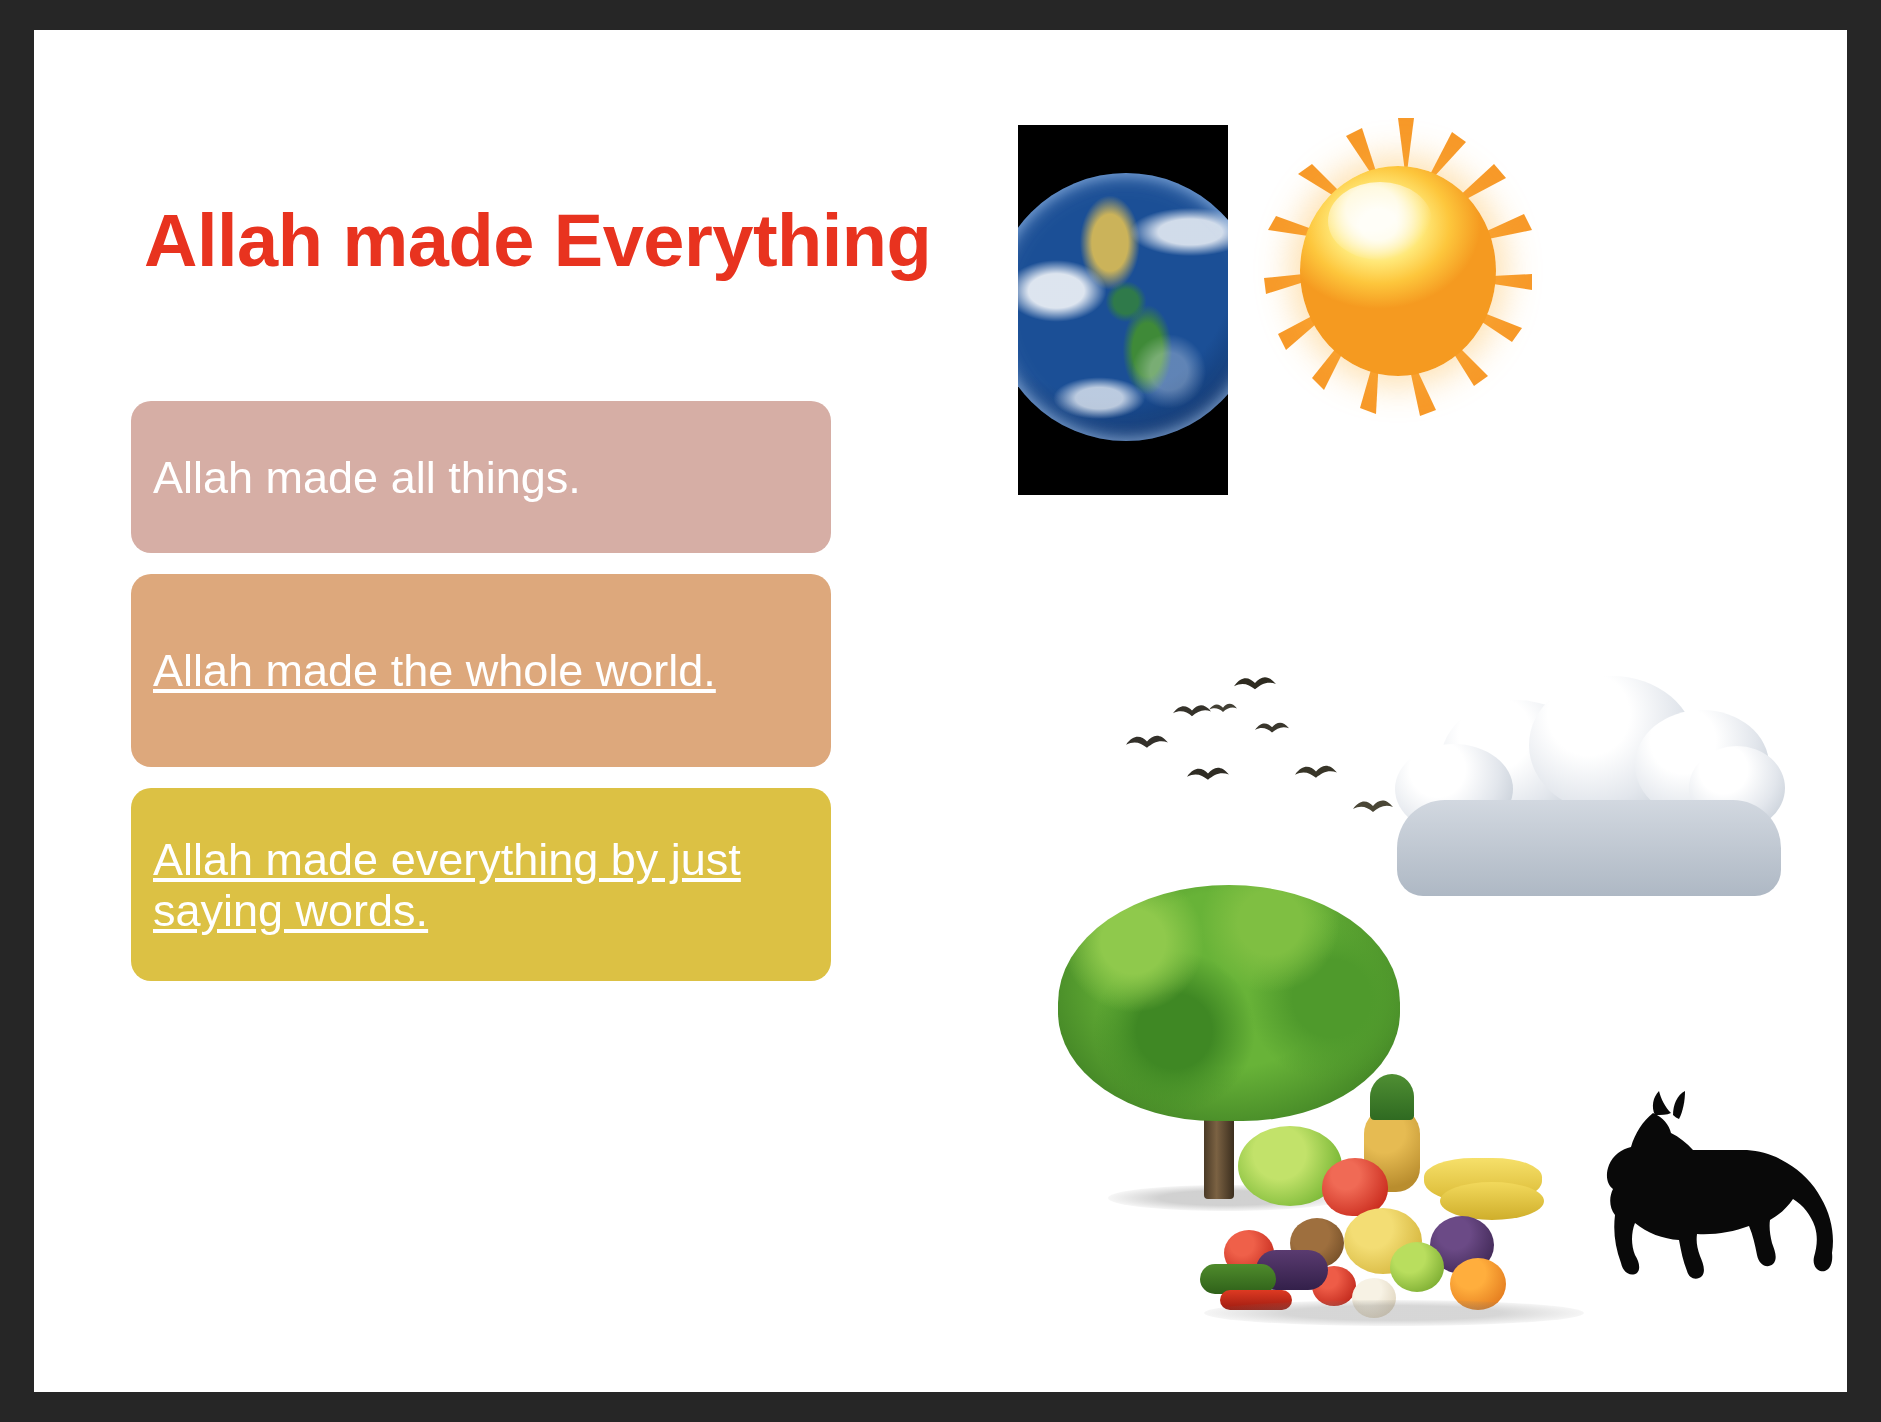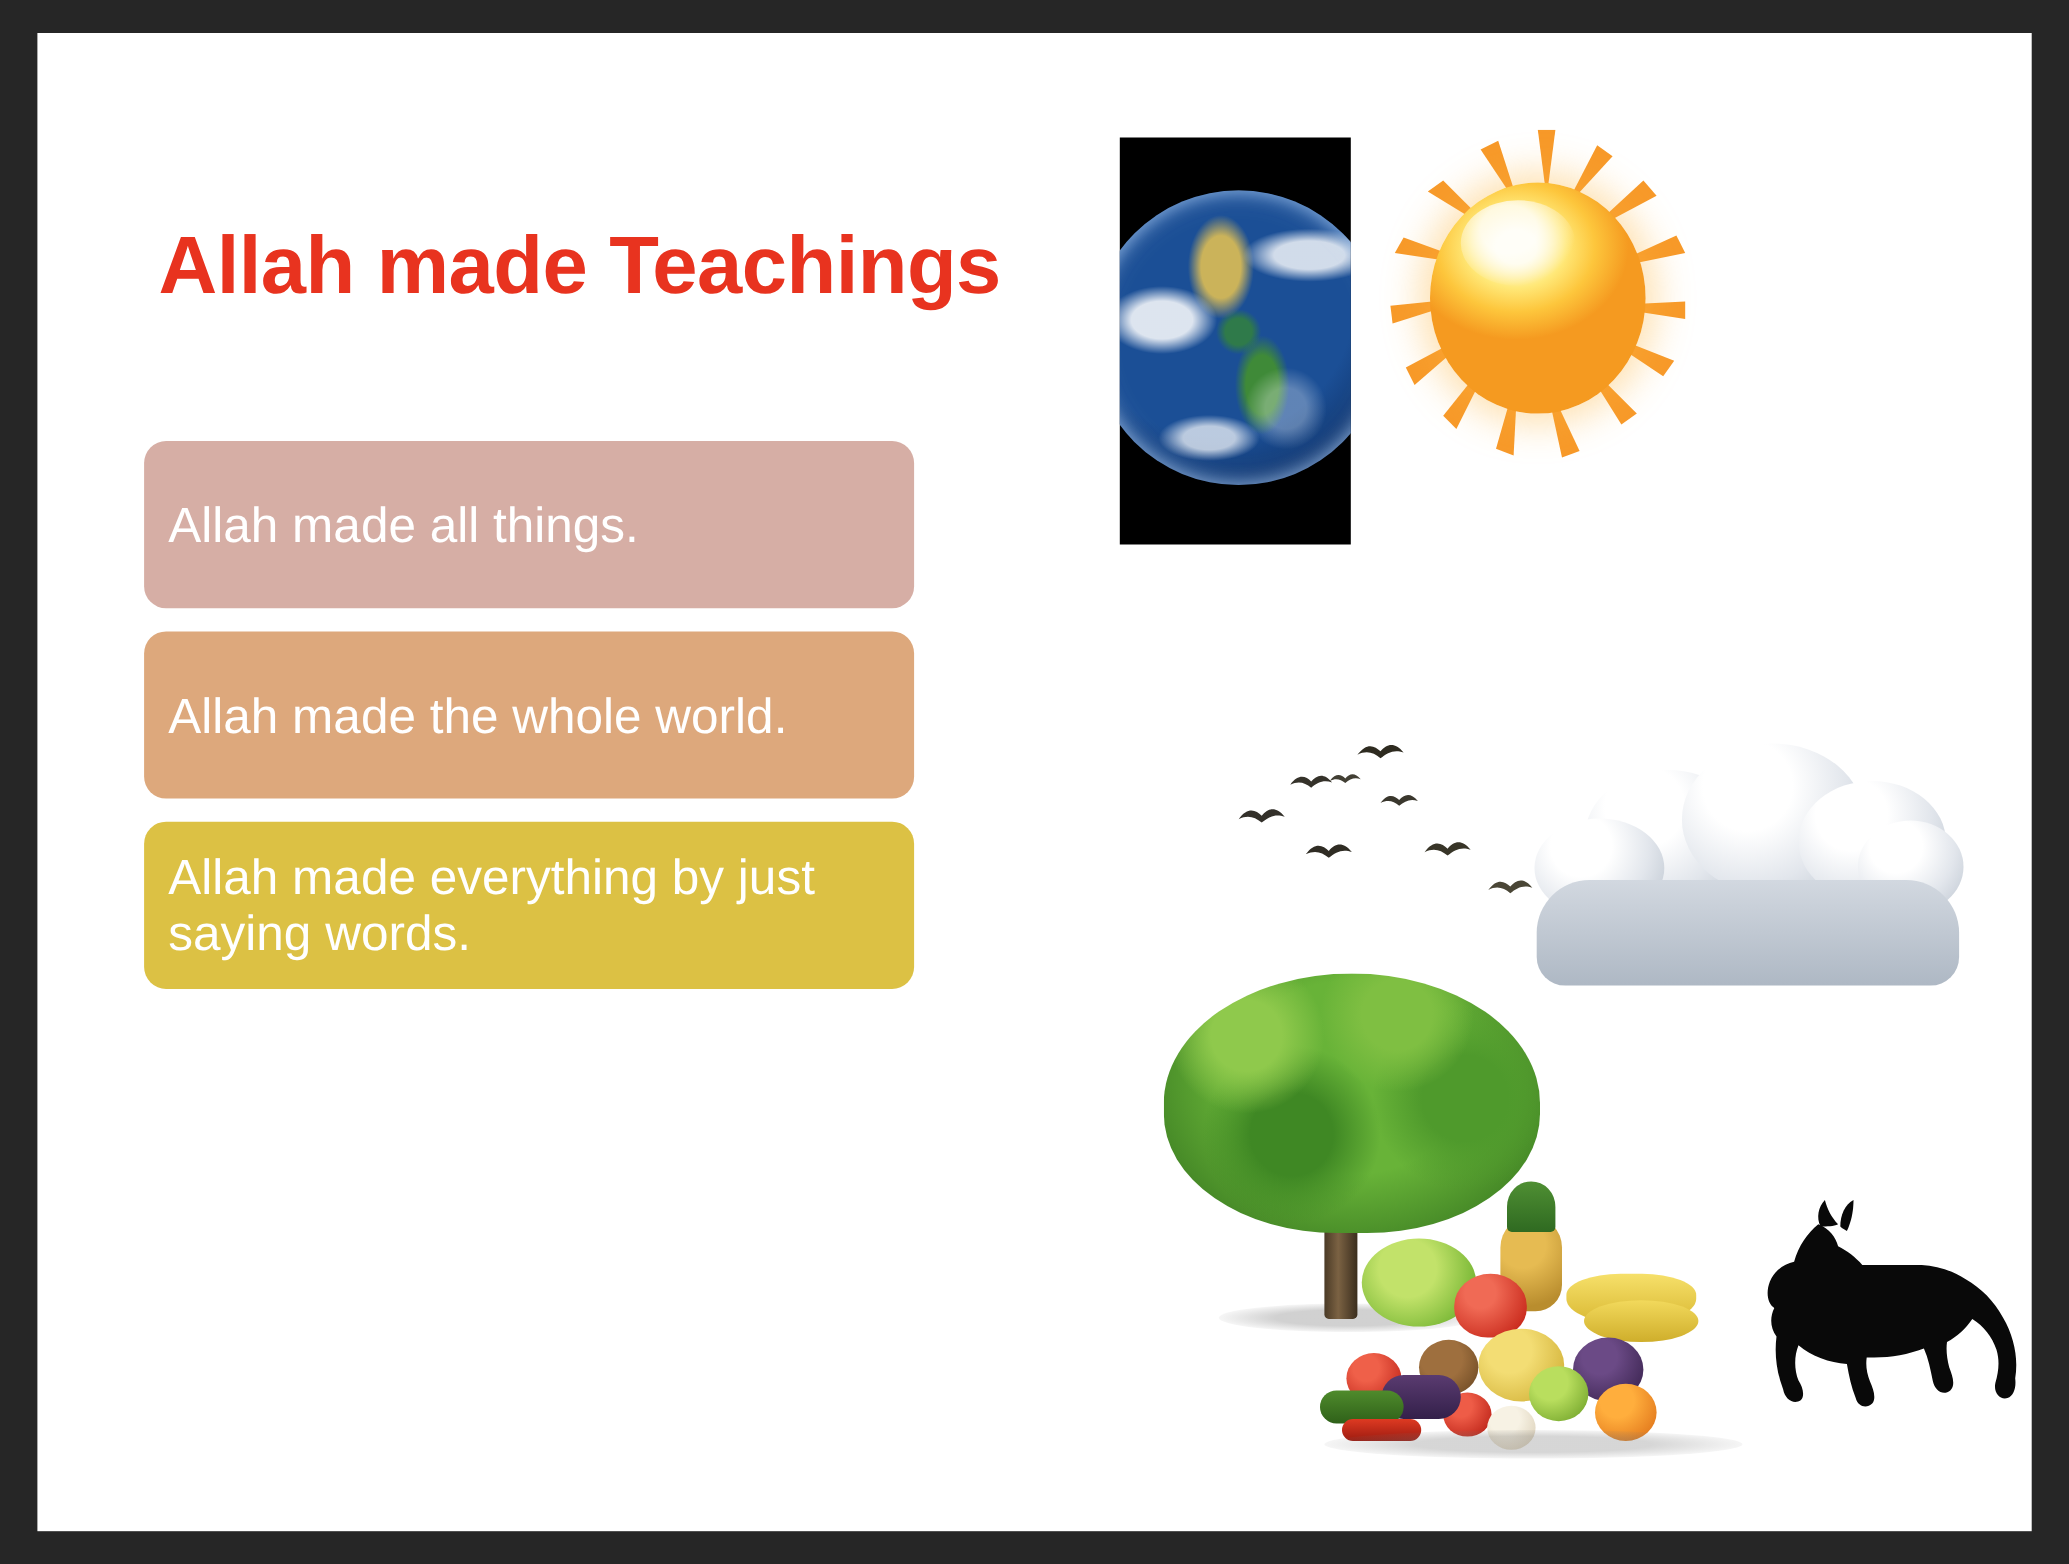--- a/index.html
+++ b/index.html
@@ -59,21 +59,21 @@
     color: #ffffff;
     font-size: 45px;
     line-height: 1.13;
     padding: 16px 22px 14px 22px;
     display: flex;
     align-items: center;
     margin-bottom: 21px;
     width: 700px;
   }
   .statement-box.one-line { height: 152px; margin-top: 36px; }
-  .statement-box.two-line { height: 152px; }
+  .statement-box.two-line { height: 193px; text-decoration: underline; }
   .statement-text { display: block; }
 
   
   #footer-credit {
     position: absolute;
     right: 24px;
     bottom: 24px;
     font-size: 26px;
     font-weight: bold;
     color: #4a4a4a;
@@ -207,21 +207,21 @@
   
   #horse-silhouette { position: absolute; left: 1555px; top: 1055px; width: 250px; height: 210px; }
   #horse-silhouette svg { display: block; }
 </style>
 </head>
 <body>
 
 <div id="slide-frame" style="background: rgb(38, 38, 38);">
   <div id="slide-canvas" style="background: rgb(255, 255, 255);">
 
-    <div id="slide-title" style="color: rgb(232, 51, 31);">Allah made Teachings</div>
+    <div id="slide-title" style="color: rgb(232, 51, 31);">Allah made Everything</div>
 
     <div id="statement-list">
 
       <div class="statement-box one-line" style="background: rgb(214, 174, 165);">
         <span class="statement-text">Allah made all things.</span>
       </div>
 
       <div class="statement-box two-line" style="background: rgb(221, 168, 124);">
         <span class="statement-text">Allah made the whole world.</span>
       </div>

